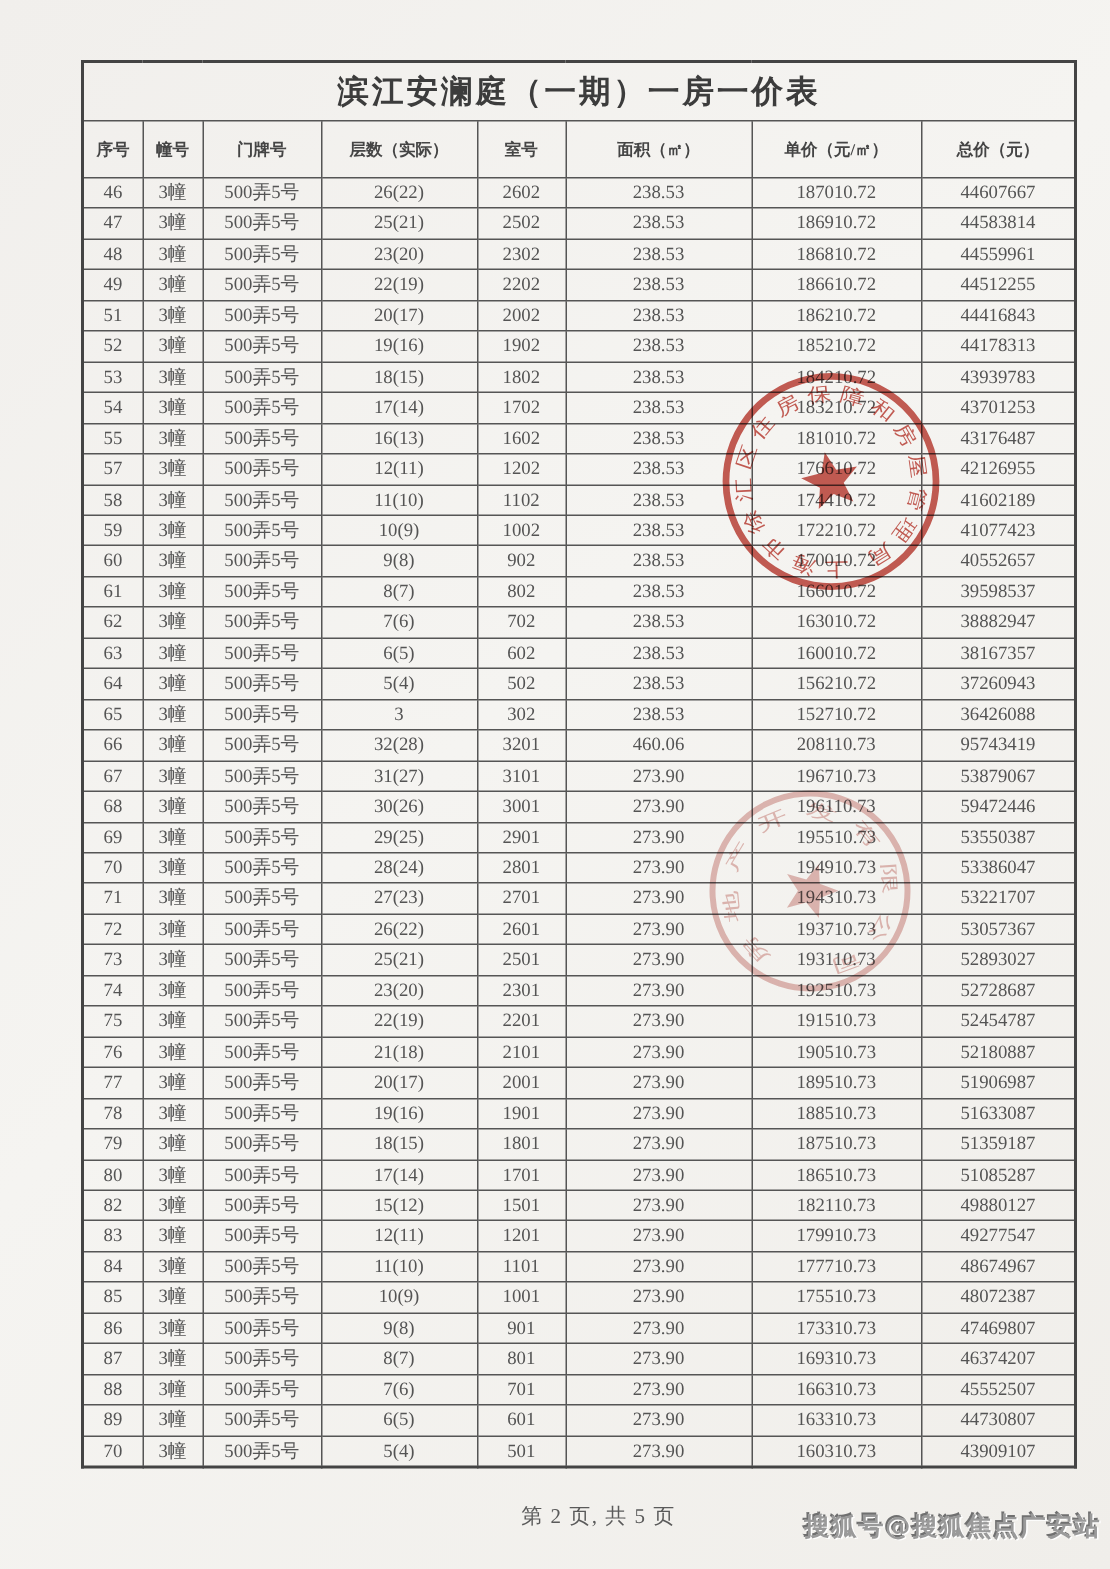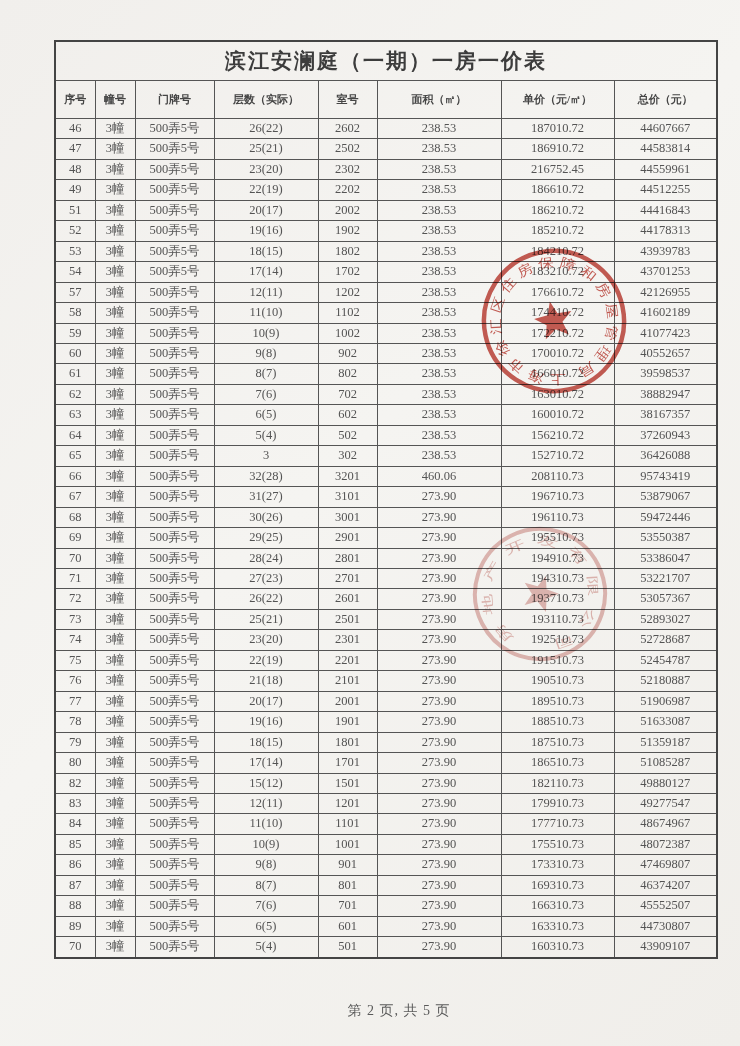--- a/index.html
+++ b/index.html
@@ -131,21 +131,21 @@
           <td>186910.72</td>
           <td>44583814</td>
         </tr>
         <tr class="data-row">
           <td>48</td>
           <td>3幢</td>
           <td>500弄5号</td>
           <td>23(20)</td>
           <td>2302</td>
           <td>238.53</td>
-          <td>216752.45</td>
+          <td>186810.72</td>
           <td>44559961</td>
         </tr>
         <tr class="data-row">
           <td>49</td>
           <td>3幢</td>
           <td>500弄5号</td>
           <td>22(19)</td>
           <td>2202</td>
           <td>238.53</td>
           <td>186610.72</td>
@@ -183,20 +183,30 @@
         </tr>
         <tr class="data-row">
           <td>54</td>
           <td>3幢</td>
           <td>500弄5号</td>
           <td>17(14)</td>
           <td>1702</td>
           <td>238.53</td>
           <td>183210.72</td>
           <td>43701253</td>
+        </tr>
+        <tr class="data-row">
+          <td>55</td>
+          <td>3幢</td>
+          <td>500弄5号</td>
+          <td>16(13)</td>
+          <td>1602</td>
+          <td>238.53</td>
+          <td>181010.72</td>
+          <td>43176487</td>
         </tr>
         <tr class="data-row">
           <td>57</td>
           <td>3幢</td>
           <td>500弄5号</td>
           <td>12(11)</td>
           <td>1202</td>
           <td>238.53</td>
           <td>176610.72</td>
           <td>42126955</td>
@@ -545,14 +555,15 @@
       <circle cx="70" cy="70" r="65" fill="none" stroke="#c97a73" stroke-width="4"></circle>
       <polygon points="70,51 74.7,63.4 88,64 77.7,72.4 81.2,85.3 70,78 58.8,85.3 62.3,72.4 52,64 65.3,63.4" fill="#c97a73"></polygon>
       <text font-size="12" fill="#c97a73" font-family="'Liberation Serif', serif" letter-spacing="6">
         <textPath href="#arc2" startOffset="10" textLength="280" lengthAdjust="spacingAndGlyphs">房地产开发有限公司</textPath>
       </text>
     </svg>
   </div>
 
   <div class="page-footer">第 2 页, 共 5 页</div>
 
+  <div class="watermark">搜狐号@搜狐焦点广安站</div>
 
 </div>
 
 </body></html>

